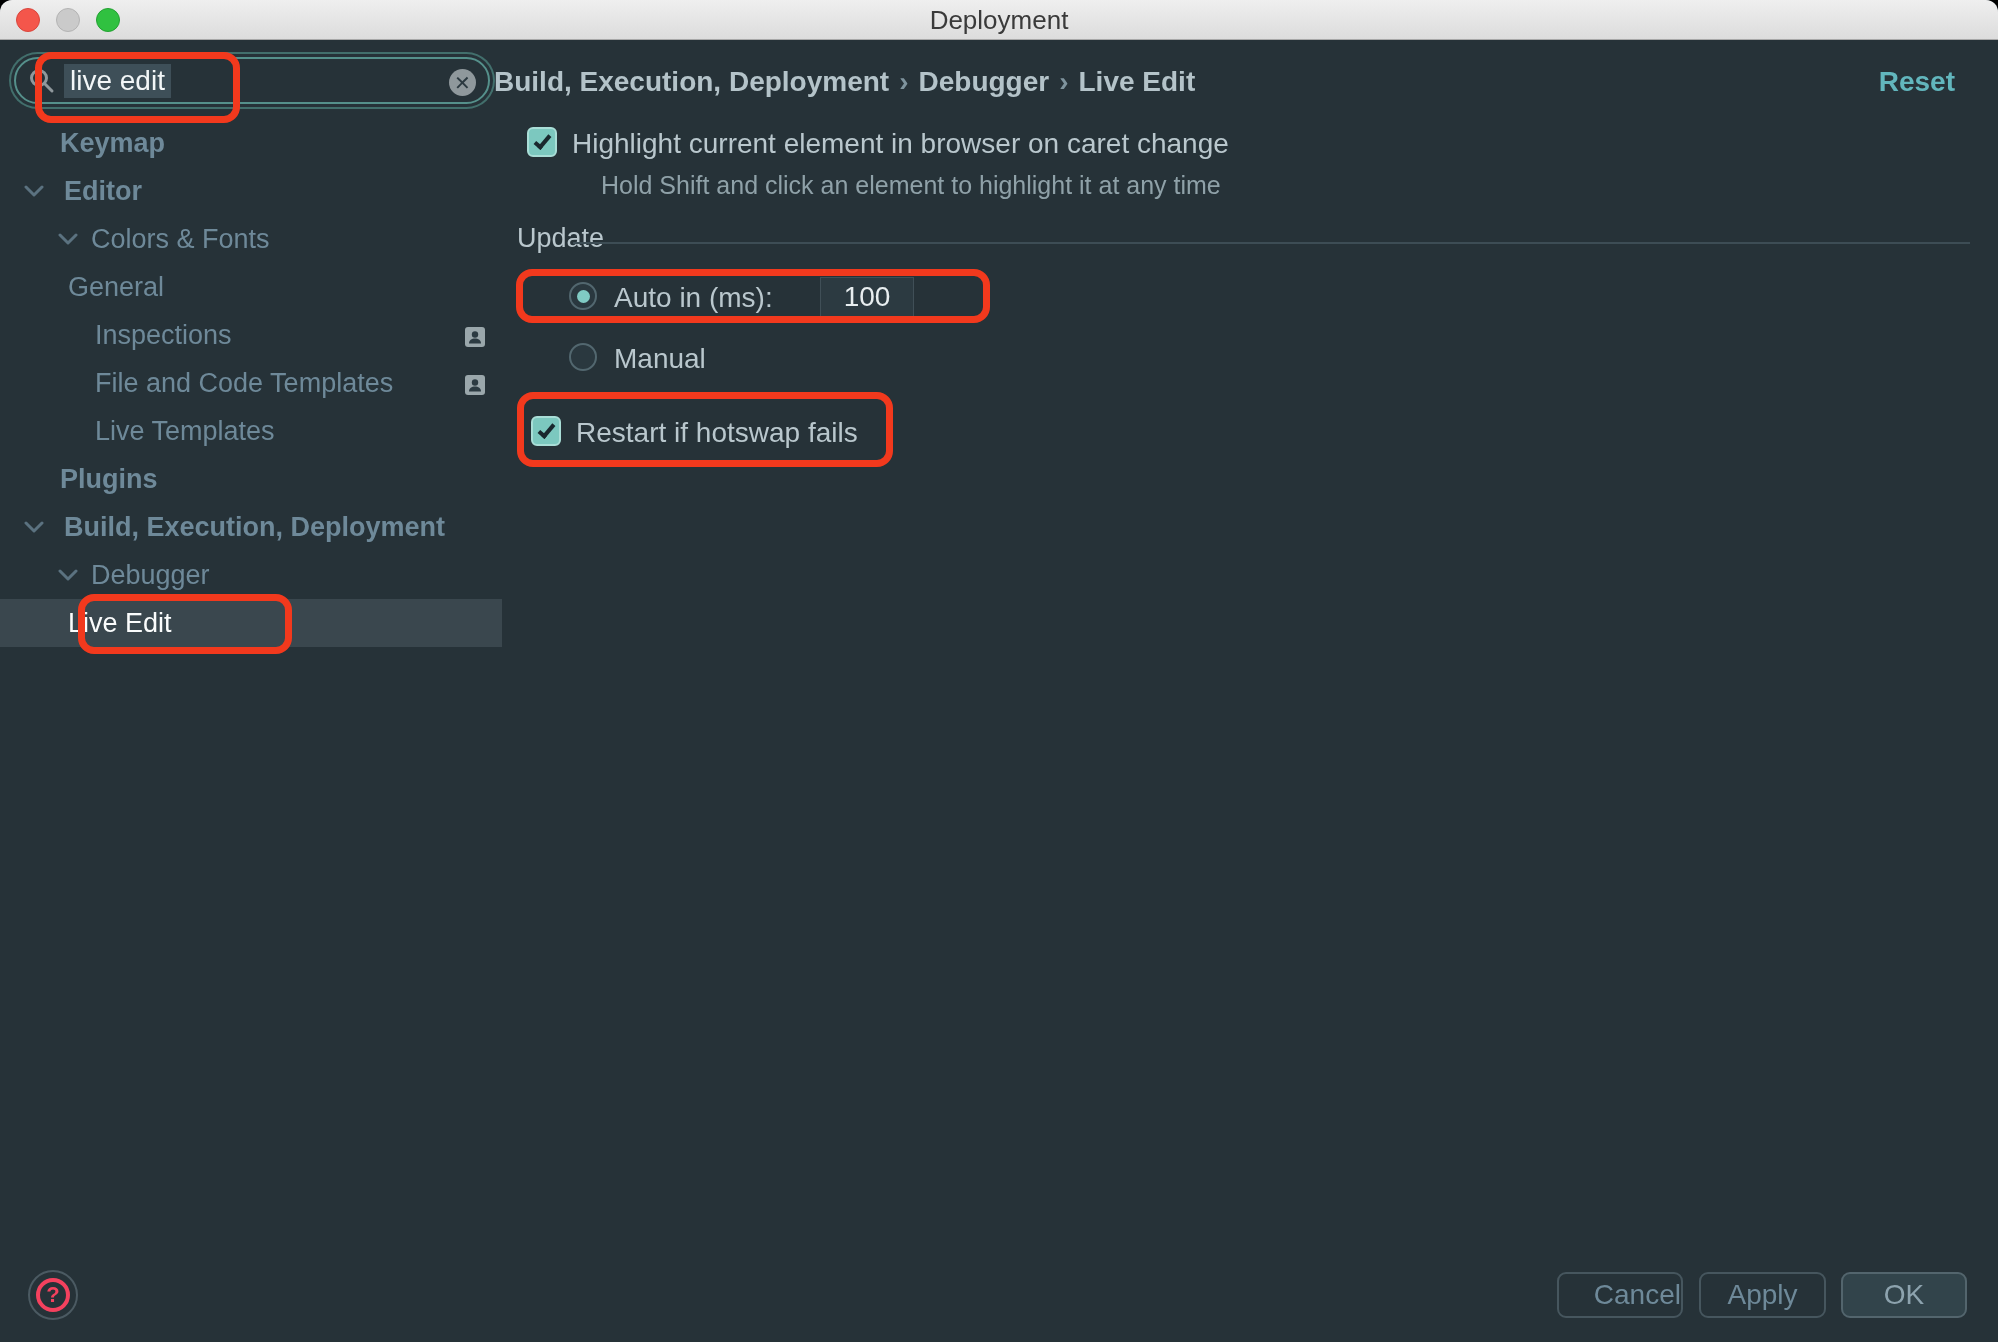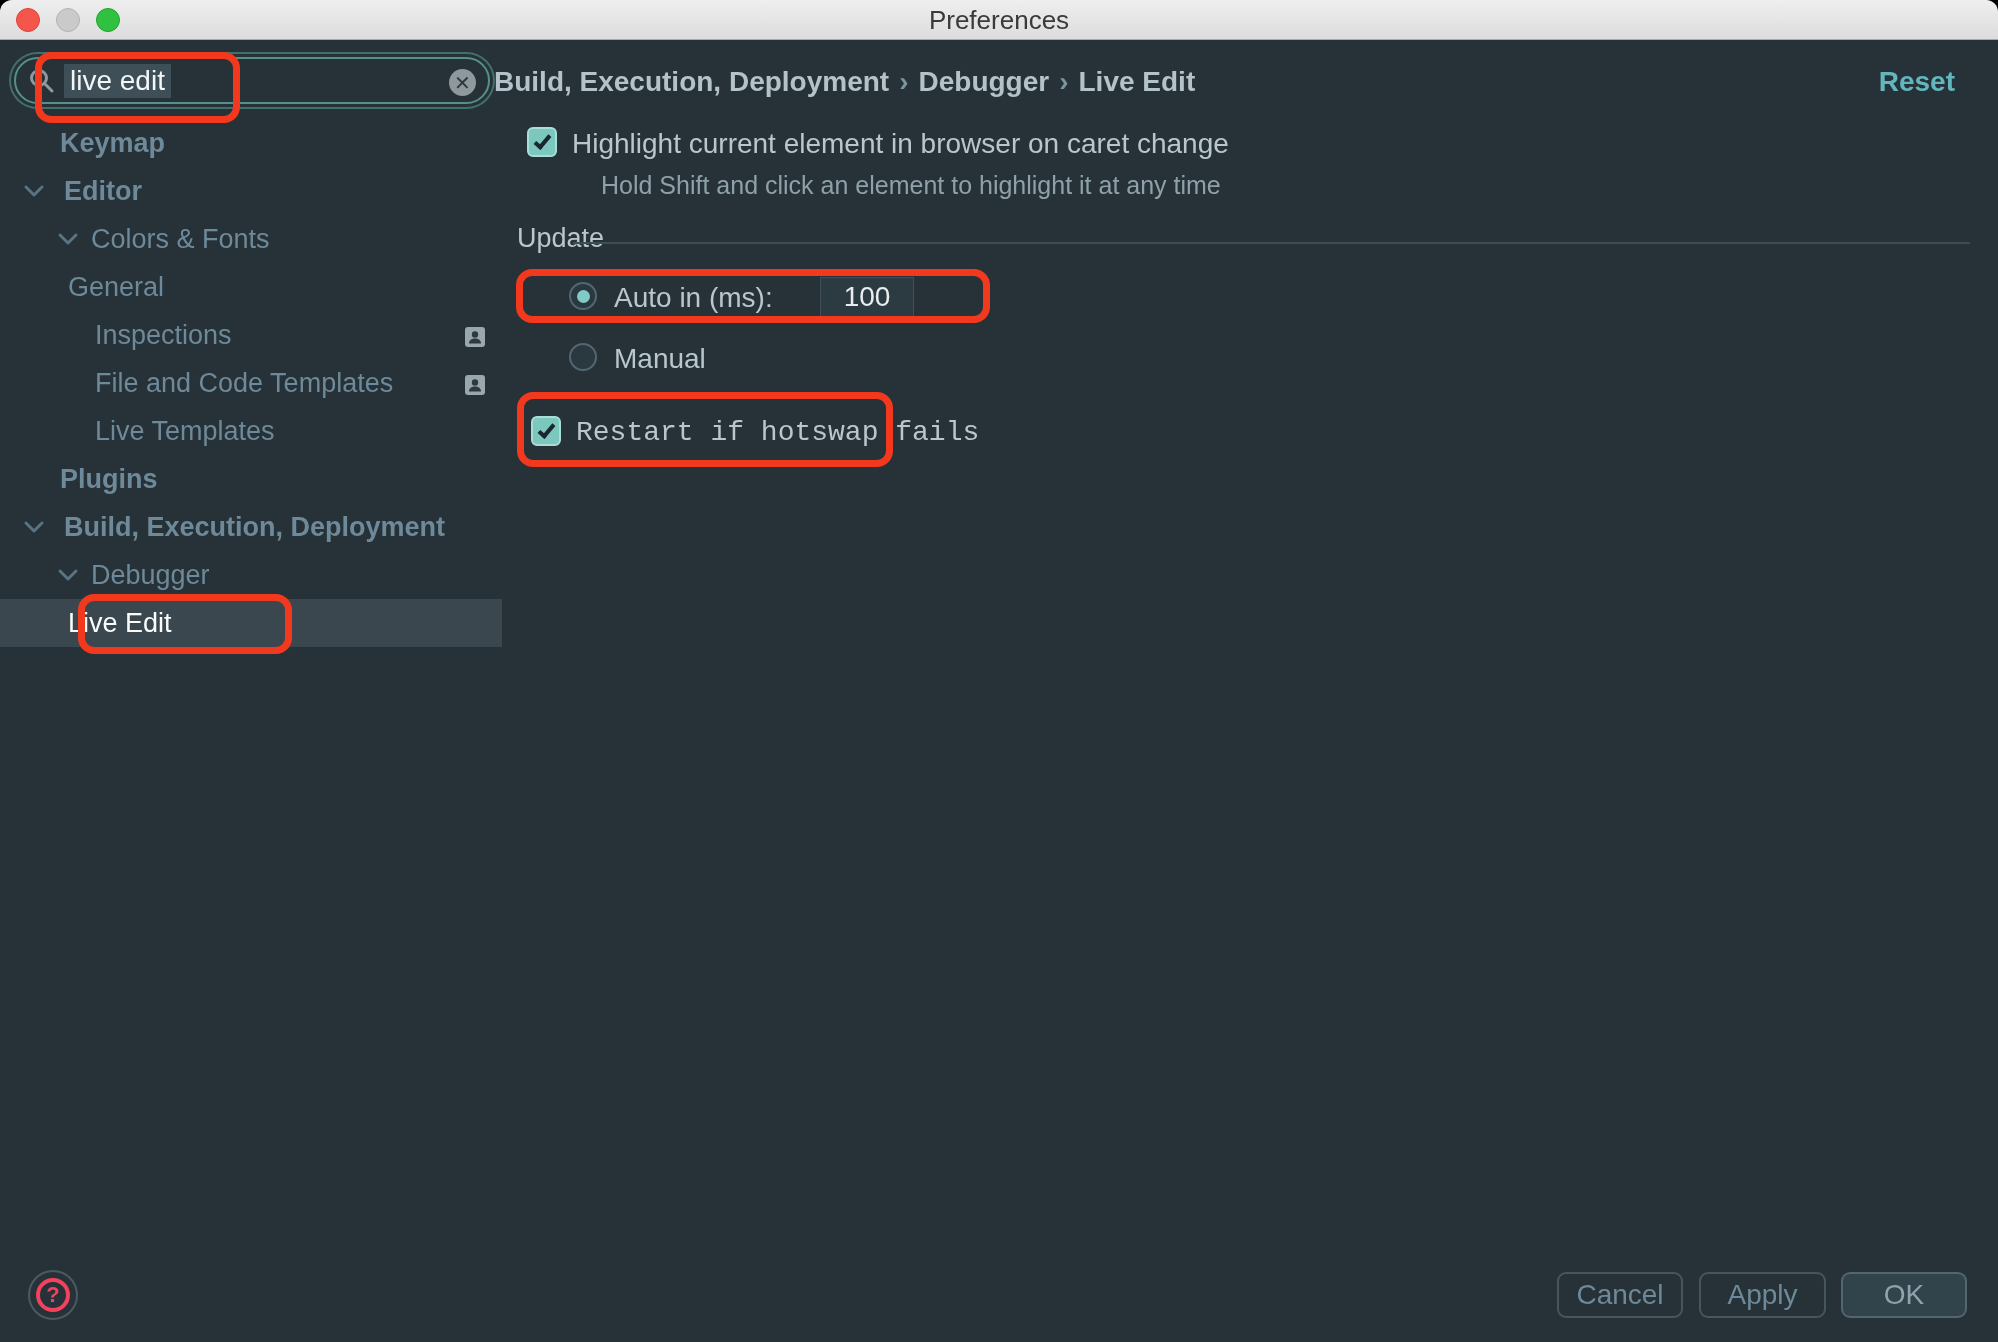--- a/index.html
+++ b/index.html
@@ -57,26 +57,26 @@
   .radio{width:28px;height:28px;border-radius:50%;background:#2a383f;border:2px solid #52676f;
     display:flex;align-items:center;justify-content:center;}
   .radio-dot{width:13px;height:13px;border-radius:50%;background:#80cbc4;}
   .r-auto{position:absolute;left:569px;top:282px;}
   .r-auto-label{position:absolute;left:614px;top:282px;font-size:28px;color:#b9c7cd;}
   .ms-input{position:absolute;left:820px;top:277px;width:94px;height:40px;background:#2c3a41;
     border:1px solid #404f57;color:#e8eef0;font-size:28px;text-align:center;line-height:38px;}
   .r-manual{position:absolute;left:569px;top:343px;}
   .r-manual-label{position:absolute;left:614px;top:343px;font-size:28px;color:#b9c7cd;}
   .cb2{position:absolute;left:531px;top:416px;}
-  .cb2-label{position:absolute;left:576px;top:417px;font-size:28px;color:#b9c7cd;font-family:Liberation Mono, monospace;}
+  .cb2-label{position:absolute;left:576px;top:417px;font-size:28px;color:#b9c7cd;}
 
   
   .btn{position:absolute;top:1272px;height:46px;border-radius:9px;border:2px solid #46565e;
     background:transparent;color:#6e8999;font-size:28px;text-align:center;line-height:42px;}
-  .btn-cancel{left:1557px;width:126px;}
+  .btn-cancel{left:1557px;width:126px;text-align:right;}
   .btn-apply{left:1699px;width:127px;}
   .btn-ok{left:1841px;width:126px;background:#32444b;border-color:#53656d;color:#8da3ae;}
   .help-btn{position:absolute;left:28px;top:1270px;width:50px;height:50px;border-radius:50%;
     border:2px solid #4b5a62;display:flex;align-items:center;justify-content:center;}
   .help-inner{width:34px;height:34px;border-radius:50%;border:4px solid #f4415e;
     display:flex;align-items:center;justify-content:center;font-size:22px;font-weight:bold;color:#f4415e;}
 
   
   .annot{position:absolute;border:7px solid #f2391d;border-radius:16px;pointer-events:none;}
   .an-search{left:35px;top:52px;width:205px;height:71px;}
@@ -86,21 +86,21 @@
 </style>
 </head>
 <body>
 
 <div class="window">
 
   <div class="titlebar">
     <div class="traffic t-close"></div>
     <div class="traffic t-min"></div>
     <div class="traffic t-zoom"></div>
-    <div class="win-title">Preferences</div>
+    <div class="win-title">Deployment</div>
   </div>
 
   <div class="searchbox">
     <span class="search-icon">
       <svg width="28" height="28" viewBox="0 0 28 28">
           <circle cx="11" cy="11" r="7.5" fill="none" stroke="#8f989c" stroke-width="3"></circle>
           <line x1="16.5" y1="16.5" x2="24" y2="24" stroke="#8f989c" stroke-width="3" stroke-linecap="round"></line>
         </svg>
     </span>
     <span class="search-text">live edit</span>

